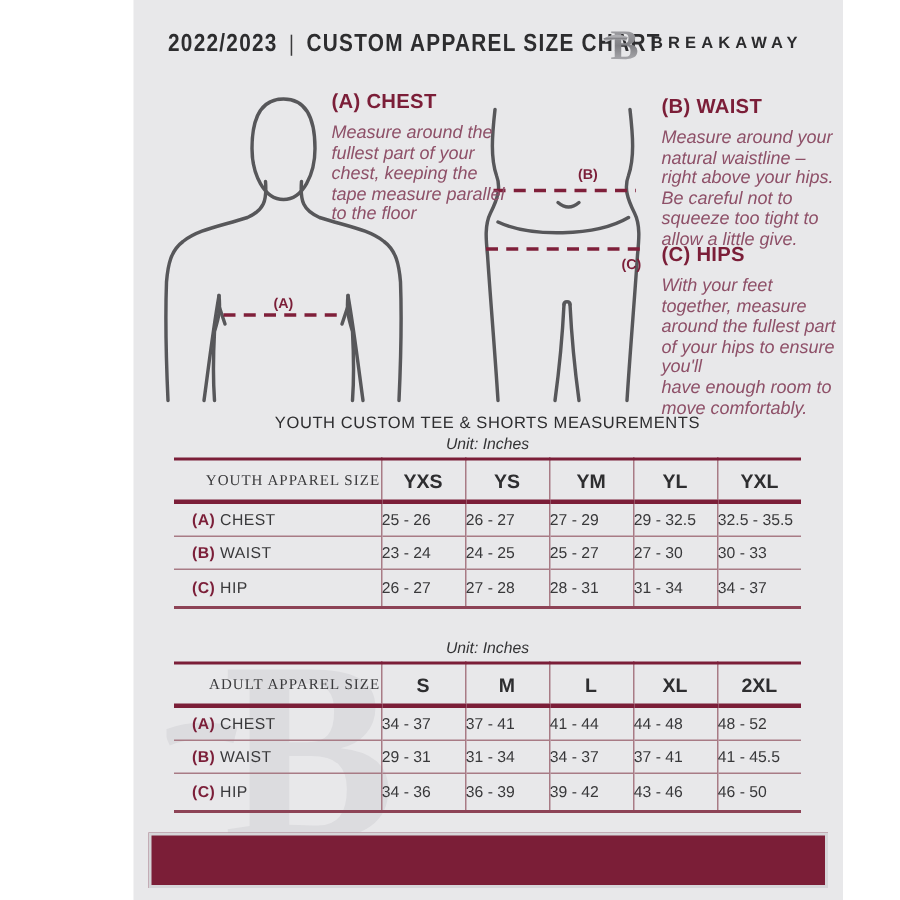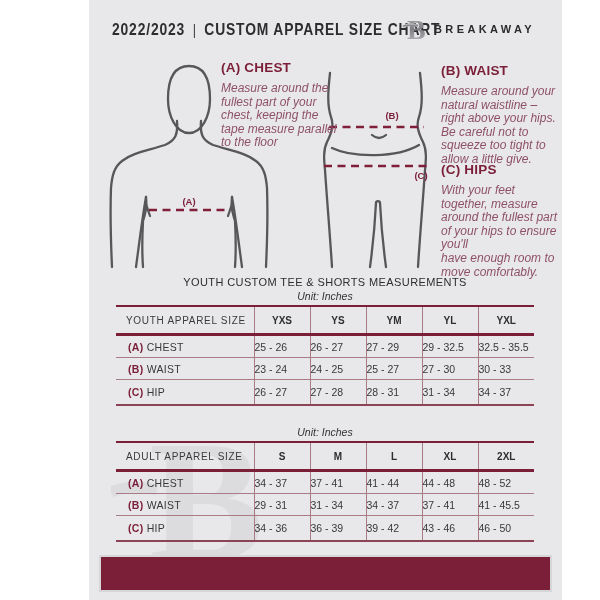--- a/index.html
+++ b/index.html
@@ -51,25 +51,25 @@
   #youth-title { top:276px; }  #youth-unit { top:290px; }
   #adult-title { top:412px; }  #adult-unit { top:426px; }
   
   table.size-table {
     position:absolute; left:27px; width:418px; table-layout:fixed;
     border-collapse:collapse; z-index:2;
     border-top:2px solid #7b1e38; border-bottom:2px solid #8d4356;
   }
   #youth-table { top:305px; } #adult-table { top:441px; }
   .size-table th, .size-table td { padding:0; background:transparent; }
-  .size-table thead th { height:26px; font-size:10px; font-weight:bold; color:#2e2e30;
+  .size-table thead th { height:26px; font-size:13px; font-weight:bold; color:#2e2e30;
     border-bottom:3px solid #7b1e38; }
   .size-table thead th.lbl {
     font-weight:normal; font-size:10px; letter-spacing:0.7px; color:#3a3a3c;
-    text-align:left; padding-left:10px;
+    text-align:right; padding-left:10px;font-family:Liberation Serif, serif;
   }
   .size-table td { height:21px; font-size:10.5px; color:#38383a; }
   .size-table td.rowlbl { text-align:left; padding-left:12px; letter-spacing:0.3px; }
   .size-table td.rowlbl .pfx { font-weight:bold; color:#7b1e38; }
   .size-table tbody tr + tr td { border-top:1.2px solid #a87b85; }
   .size-table td + td, .size-table th + th { border-left:1.4px solid #a87b85; }
   #youth-table tbody tr:last-child td, #adult-table tbody tr:last-child td { height:24px; }
   
   .watermark { position:absolute; left:22px; top:428px; z-index:0; }
   .footer-bar {

